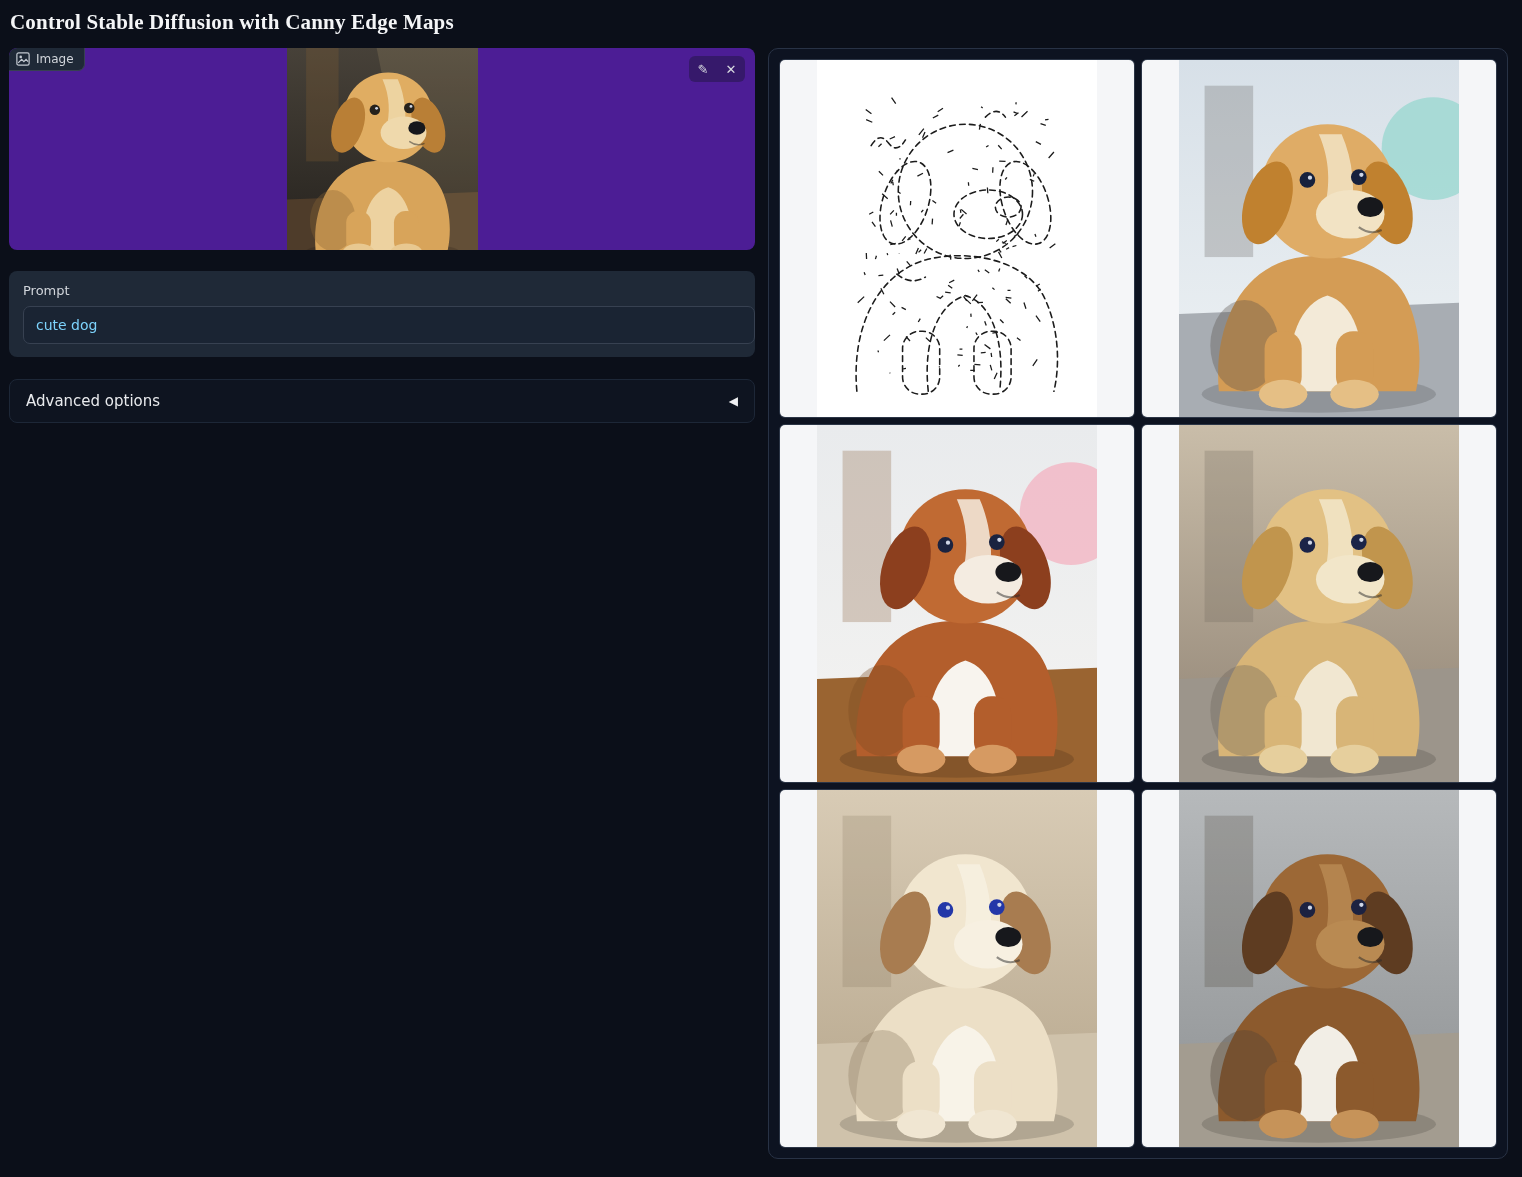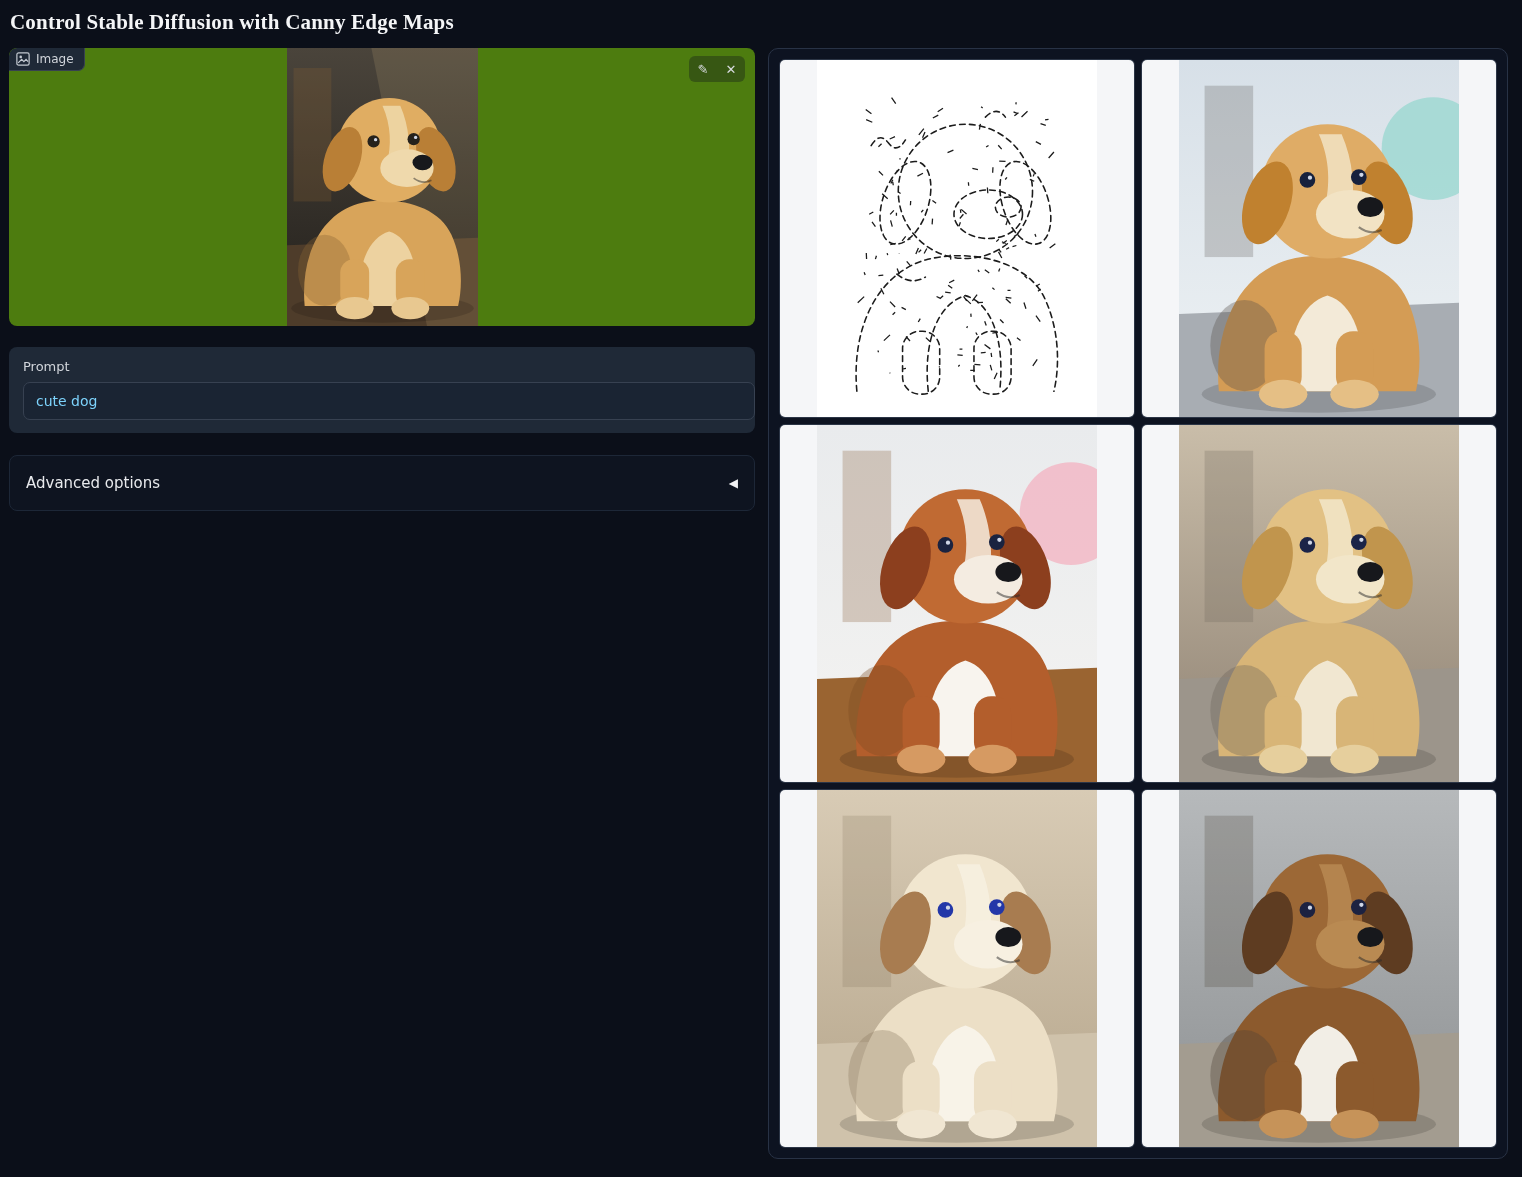--- a/index.html
+++ b/index.html
@@ -13,21 +13,21 @@
   .page-title {
     font-size:21px; font-weight:bold; color:#f4f5f7;
     margin:2px 0 13px 1px; letter-spacing:.2px;font-family:Liberation Serif, serif;
   }
   .main { display:flex; gap:13px; align-items:flex-start; }
   .left-col { width:746px; flex:none; }
   .right-col { flex:1; }
 
   
   .image-panel {
-    position:relative; height:278px; background:#4d7c0f;
+    position:relative; height:202px; background:#4c1d95;
     border-radius:8px; overflow:hidden;
   }
   .image-tab {
     position:absolute; top:0; left:0; z-index:3;
     display:flex; align-items:center; gap:6px;
     padding:4px 10px 4px 7px;
     background:#1f2937; border:1px solid #374151; border-top:none; border-left:none;
     border-radius:0 0 7px 0; border-top-left-radius:8px;
     font-size:12px; color:#d1d5db; cursor:pointer;
   }
@@ -60,21 +60,21 @@
   
   .run-button {
     margin-top:23px; width:100%; height:37px;
     background:#4a5462; color:#f5f6f7; font-weight:bold; font-size:15px;
     border:none; border-radius:8px; cursor:pointer; font-family:inherit;
     box-shadow:inset 0 1px 0 rgba(255,255,255,.05);
   }
 
   
   .accordion {
-    margin-top:22px; height:56px; background:#0e1420;
+    margin-top:22px; height:44px; background:#0e1420;
     border:1px solid #1d2737; border-radius:8px;
     display:flex; align-items:center; justify-content:space-between;
     padding:0 16px; cursor:pointer;
   }
   .accordion-label { font-size:15px; color:#e8eaed; }
   .accordion-arrow { font-size:12px; color:#f0f1f3; }
 
   
   .gallery {
     height:1111px; border:1px solid #283245; background:#0d1321;

